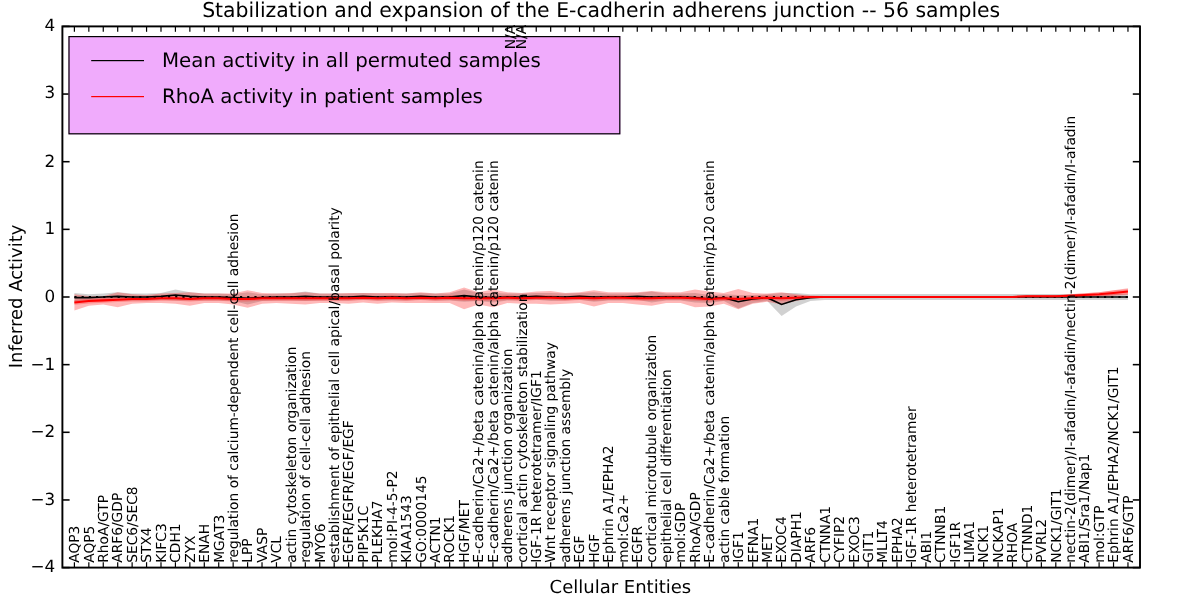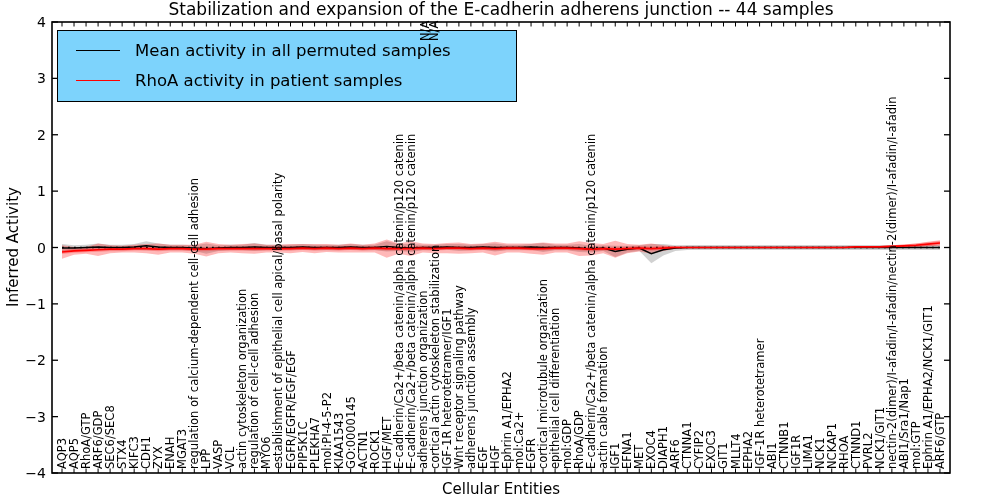--- a/index.html
+++ b/index.html
@@ -10,49 +10,49 @@
   }
   #chart-title{
     position:absolute;left:52px;top:-1px;width:898px;text-align:center;
     font-size:17px;white-space:nowrap;z-index:2;
   }
   #y-axis-label{
     position:absolute;left:-86px;top:237px;width:200px;height:20px;
     text-align:center;font-size:15px;transform:rotate(-90deg);z-index:2;
   }
   #x-axis-label{
-    position:absolute;left:52px;top:480px;width:898px;text-align:center;
+    position:absolute;left:68px;top:480px;width:898px;text-align:center;
     font-size:15px;z-index:2;
   }
   #plot-svg{position:absolute;left:0;top:0;z-index:1;}
   #ytick-labels .ytl{
     position:absolute;left:0;width:46px;text-align:right;font-size:14px;
     line-height:18px;z-index:2;
   }
   #legend{
-    position:absolute;left:57px;top:30px;width:458px;background:#7dd3fc;
-    border:1.5px solid #000;z-index:3;padding:4px 0 6px 0;
+    position:absolute;left:57px;top:30px;width:458px;background:#f0abfc;
+    border:1.5px solid #000;z-index:3;padding:4px 0 16px 0;
   }
   .legend-row{display:flex;align-items:center;height:30px;}
   .legend-swatch{
     display:inline-block;width:44px;height:0;border-top:1.7px solid #000;
     margin-left:18px;flex:0 0 auto;
   }
   .legend-label{margin-left:15px;font-size:16.5px;white-space:nowrap;}
   .na-label{
     position:absolute;font-size:11.5px;white-space:nowrap;
     transform:rotate(-90deg);transform-origin:0 0;z-index:4;line-height:12px;
   }
 </style>
 </head>
 <body>
 
 <div id="figure">
 
-  <div id="chart-title">Stabilization and expansion of the E-cadherin adherens junction -- 44 samples</div>
+  <div id="chart-title">Stabilization and expansion of the E-cadherin adherens junction -- 56 samples</div>
 
   <div id="y-axis-label">Inferred Activity</div>
 
   <div id="x-axis-label">Cellular Entities</div>
 
   <svg id="plot-svg" width="1000" height="500" xmlns="http://www.w3.org/2000/svg">
       <polygon points="62,244.1175 74.027,245.245 86.054,244.68125 98.08099999999999,243.55375 110.108,244.68125 122.13499999999999,244.68125 134.16199999999998,244.1175 146.189,241.29875 158.216,243.55375 170.243,244.68125 182.26999999999998,244.68125 194.297,245.245 206.32399999999998,243.55375 218.351,245.245 230.378,244.68125 242.405,244.68125 254.432,242.99 266.45899999999995,244.68125 278.486,244.68125 290.513,244.68125 302.53999999999996,244.1175 314.567,244.68125 326.594,244.68125 338.621,244.68125 350.64799999999997,244.1175 362.67499999999995,244.68125 374.702,244.68125 386.729,241.29875 398.756,244.1175 410.78299999999996,244.1175 422.81,244.68125 434.837,244.68125 446.864,244.1175 458.89099999999996,244.1175 470.91799999999995,244.68125 482.945,244.1175 494.972,243.55375 506.99899999999997,244.68125 519.026,244.68125 531.053,244.1175 543.0799999999999,242.99 555.107,244.68125 567.134,244.68125 579.161,244.1175 591.188,245.80875 603.2149999999999,245.245 615.242,245.80875 627.269,245.80875 639.2959999999999,245.245 651.323,244.1175 663.3499999999999,244.1175 675.377,245.245 687.404,244.963125 699.4309999999999,244.963125 711.458,244.963125 723.485,244.963125 735.512,244.963125 747.539,244.963125 759.5659999999999,244.963125 771.593,244.963125 783.62,244.963125 795.6469999999999,244.963125 807.674,244.963125 819.7009999999999,244.963125 831.728,244.963125 843.755,244.963125 855.7819999999999,244.963125 867.809,244.963125 879.8359999999999,244.963125 891.8629999999999,244.963125 903.89,244.963125 915.9169999999999,244.963125 927.944,244.963125 939.9709999999999,244.963125 939.9709999999999,250.036875 927.944,250.036875 915.9169999999999,250.036875 903.89,250.036875 891.8629999999999,250.036875 879.8359999999999,250.036875 867.809,250.036875 855.7819999999999,250.036875 843.755,250.036875 831.728,250.036875 819.7009999999999,250.036875 807.674,250.036875 795.6469999999999,250.036875 783.62,250.036875 771.593,250.036875 759.5659999999999,250.036875 747.539,250.036875 735.512,250.036875 723.485,250.036875 711.458,250.036875 699.4309999999999,250.036875 687.404,250.036875 675.377,250.8825 663.3499999999999,255.3925 651.323,263.285 639.2959999999999,250.8825 627.269,252.57375 615.242,257.08375 603.2149999999999,250.8825 591.188,252.57375 579.161,252.01 567.134,250.31875 555.107,250.31875 543.0799999999999,252.01 531.053,249.755 519.026,250.31875 506.99899999999997,250.31875 494.972,251.44625 482.945,249.755 470.91799999999995,250.31875 458.89099999999996,250.8825 446.864,249.755 434.837,250.31875 422.81,250.31875 410.78299999999996,252.01 398.756,250.8825 386.729,251.44625 374.702,250.31875 362.67499999999995,250.31875 350.64799999999997,249.755 338.621,250.31875 326.594,250.31875 314.567,250.31875 302.53999999999996,249.755 290.513,250.31875 278.486,250.31875 266.45899999999995,250.31875 254.432,250.8825 242.405,250.31875 230.378,250.31875 218.351,250.8825 206.32399999999998,253.70125 194.297,250.8825 182.26999999999998,250.31875 170.243,250.31875 158.216,250.31875 146.189,250.31875 134.16199999999998,249.755 122.13499999999999,250.31875 110.108,250.31875 98.08099999999999,250.31875 86.054,250.31875 74.027,250.8825 62,252.01 " fill="rgba(0,0,0,0.18)" stroke="none"></polygon>
       <polygon points="62,245.245 74.027,246.93625 86.054,246.93625 98.08099999999999,243.55375 110.108,245.245 122.13499999999999,245.80875 134.16199999999998,244.68125 146.189,244.1175 158.216,243.55375 170.243,244.68125 182.26999999999998,244.68125 194.297,244.68125 206.32399999999998,241.8625 218.351,244.1175 230.378,244.68125 242.405,244.1175 254.432,243.55375 266.45899999999995,244.68125 278.486,244.68125 290.513,244.1175 302.53999999999996,244.1175 314.567,244.1175 326.594,244.1175 338.621,244.68125 350.64799999999997,243.55375 362.67499999999995,244.68125 374.702,243.55375 386.729,239.6075 398.756,243.55375 410.78299999999996,241.29875 422.81,243.55375 434.837,244.1175 446.864,242.99 458.89099999999996,242.42625 470.91799999999995,244.1175 482.945,243.55375 494.972,241.8625 506.99899999999997,243.55375 519.026,243.55375 531.053,243.55375 543.0799999999999,242.42625 555.107,243.55375 567.134,243.55375 579.161,241.29875 591.188,242.99 603.2149999999999,244.1175 615.242,240.735 627.269,244.1175 639.2959999999999,244.68125 651.323,243.55375 663.3499999999999,245.245 675.377,246.3725 687.404,246.654375 699.4309999999999,246.654375 711.458,246.654375 723.485,246.654375 735.512,246.654375 747.539,246.654375 759.5659999999999,246.654375 771.593,246.654375 783.62,246.654375 795.6469999999999,246.654375 807.674,246.654375 819.7009999999999,246.654375 831.728,246.654375 843.755,246.654375 855.7819999999999,246.090625 867.809,246.090625 879.8359999999999,246.090625 891.8629999999999,245.245 903.89,244.399375 915.9169999999999,243.55375 927.944,241.8625 939.9709999999999,240.17125 939.9709999999999,245.80875 927.944,246.3725 915.9169999999999,246.93625 903.89,247.218125 891.8629999999999,247.5 879.8359999999999,247.781875 867.809,247.781875 855.7819999999999,247.781875 843.755,248.345625 831.728,248.345625 819.7009999999999,248.345625 807.674,248.345625 795.6469999999999,248.345625 783.62,248.345625 771.593,248.345625 759.5659999999999,248.345625 747.539,248.345625 735.512,248.345625 723.485,248.345625 711.458,248.345625 699.4309999999999,248.345625 687.404,248.345625 675.377,248.6275 663.3499999999999,250.8825 651.323,253.70125 639.2959999999999,251.44625 627.269,253.1375 615.242,257.6475 603.2149999999999,253.1375 591.188,255.3925 579.161,255.95625 567.134,252.57375 555.107,252.57375 543.0799999999999,254.82875 531.053,253.70125 519.026,252.57375 506.99899999999997,252.57375 494.972,255.3925 482.945,252.57375 470.91799999999995,253.1375 458.89099999999996,253.70125 446.864,253.1375 434.837,253.1375 422.81,252.57375 410.78299999999996,255.95625 398.756,253.70125 386.729,257.6475 374.702,252.57375 362.67499999999995,252.57375 350.64799999999997,252.57375 338.621,252.57375 326.594,252.01 314.567,253.1375 302.53999999999996,252.01 290.513,253.1375 278.486,252.57375 266.45899999999995,252.57375 254.432,253.70125 242.405,253.1375 230.378,252.57375 218.351,253.1375 206.32399999999998,256.52 194.297,253.70125 182.26999999999998,252.57375 170.243,252.57375 158.216,254.82875 146.189,253.1375 134.16199999999998,252.57375 122.13499999999999,252.57375 110.108,253.1375 98.08099999999999,255.95625 86.054,253.70125 74.027,254.82875 62,258.775 " fill="rgba(255,0,0,0.28)" stroke="none"></polygon>
       <polygon points="62,250.036875 74.027,248.909375 86.054,248.345625 98.08099999999999,247.781875 110.108,247.218125 122.13499999999999,247.218125 134.16199999999998,246.654375 146.189,246.654375 158.216,247.218125 170.243,246.654375 182.26999999999998,246.654375 194.297,247.218125 206.32399999999998,247.218125 218.351,246.654375 230.378,246.654375 242.405,246.654375 254.432,246.654375 266.45899999999995,246.654375 278.486,246.654375 290.513,246.654375 302.53999999999996,246.090625 314.567,246.654375 326.594,246.090625 338.621,246.654375 350.64799999999997,246.090625 362.67499999999995,246.654375 374.702,246.090625 386.729,246.654375 398.756,246.654375 410.78299999999996,246.654375 422.81,246.090625 434.837,246.654375 446.864,246.090625 458.89099999999996,246.090625 470.91799999999995,246.654375 482.945,246.090625 494.972,246.654375 506.99899999999997,246.090625 519.026,246.090625 531.053,246.654375 543.0799999999999,246.654375 555.107,246.090625 567.134,246.090625 579.161,246.654375 591.188,247.218125 603.2149999999999,246.654375 615.242,247.218125 627.269,246.654375 639.2959999999999,246.090625 651.323,246.654375 663.3499999999999,246.090625 675.377,246.3725 687.404,246.654375 699.4309999999999,246.654375 711.458,246.654375 723.485,246.654375 735.512,246.654375 747.539,246.654375 759.5659999999999,246.654375 771.593,246.654375 783.62,246.654375 795.6469999999999,246.654375 807.674,246.654375 819.7009999999999,246.654375 831.728,246.654375 843.755,246.654375 855.7819999999999,246.090625 867.809,246.090625 879.8359999999999,246.090625 891.8629999999999,245.245 903.89,244.399375 915.9169999999999,243.55375 927.944,242.144375 939.9709999999999,241.016875 939.9709999999999,244.963125 927.944,246.090625 915.9169999999999,246.93625 903.89,247.218125 891.8629999999999,247.5 879.8359999999999,247.781875 867.809,247.781875 855.7819999999999,247.781875 843.755,248.345625 831.728,248.345625 819.7009999999999,248.345625 807.674,248.345625 795.6469999999999,248.345625 783.62,248.345625 771.593,248.345625 759.5659999999999,248.345625 747.539,248.345625 735.512,248.345625 723.485,248.345625 711.458,248.345625 699.4309999999999,248.345625 687.404,248.345625 675.377,248.6275 663.3499999999999,250.036875 651.323,250.600625 639.2959999999999,250.036875 627.269,250.600625 615.242,251.164375 603.2149999999999,250.600625 591.188,251.164375 579.161,250.600625 567.134,250.036875 555.107,250.036875 543.0799999999999,250.600625 531.053,250.600625 519.026,250.036875 506.99899999999997,250.036875 494.972,250.600625 482.945,250.036875 470.91799999999995,250.600625 458.89099999999996,250.036875 446.864,250.036875 434.837,250.600625 422.81,250.036875 410.78299999999996,250.600625 398.756,250.600625 386.729,250.600625 374.702,250.036875 362.67499999999995,250.600625 350.64799999999997,250.036875 338.621,250.600625 326.594,250.036875 314.567,250.600625 302.53999999999996,250.036875 290.513,250.600625 278.486,250.600625 266.45899999999995,250.600625 254.432,250.600625 242.405,250.600625 230.378,250.600625 218.351,250.600625 206.32399999999998,251.164375 194.297,251.164375 182.26999999999998,250.600625 170.243,250.600625 158.216,251.164375 146.189,250.600625 134.16199999999998,250.600625 122.13499999999999,251.164375 110.108,251.164375 98.08099999999999,251.728125 86.054,252.291875 74.027,252.855625 62,253.983125 " fill="rgba(255,0,0,0.25)" stroke="none"></polygon>
       <line x1="62" y1="247.5" x2="939.9709999999999" y2="247.5" stroke="#000000" stroke-width="1.5" stroke-dasharray="1.8 4.2"></line>

